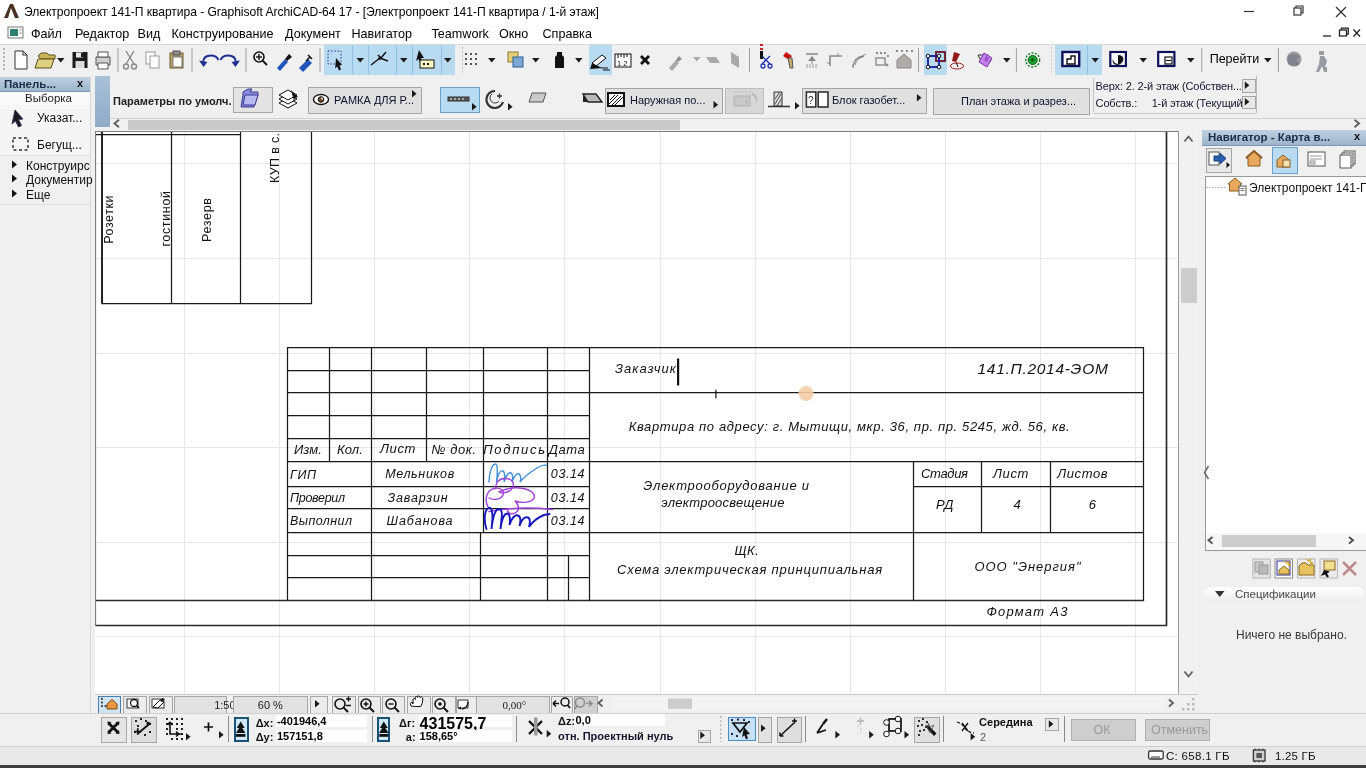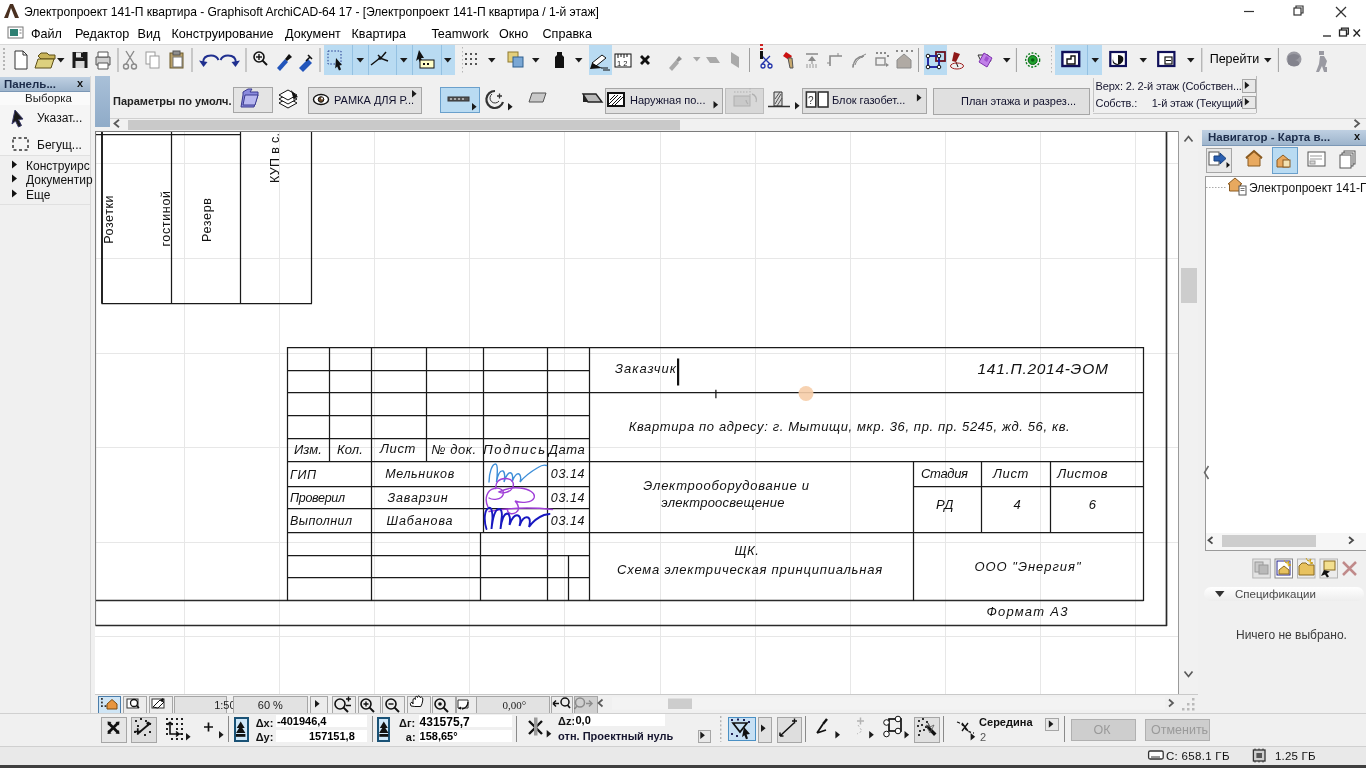--- a/index.html
+++ b/index.html
@@ -15,21 +15,21 @@
 
   <div class="abs" style="left:0;top:0;width:1366px;height:22px;background:#ffffff;"></div>
   <div class="abs" style="left:24px;top:4.5px;font-size:12.1px;color:#000;letter-spacing:-0.05px;">Электропроект 141-П квартира - Graphisoft ArchiCAD-64 17 - [Электропроект 141-П квартира / 1-й этаж]</div>
 
   <div class="abs" style="left:0;top:22px;width:1366px;height:22px;background:#ffffff;"></div>
   <span class="mi" style="left:31px;">Файл</span>
   <span class="mi" style="left:75px;">Редактор</span>
   <span class="mi" style="left:137.5px;">Вид</span>
   <span class="mi" style="left:171.5px;">Конструирование</span>
   <span class="mi" style="left:285px;">Документ</span>
-  <span class="mi" style="left:351.5px;">Квартира</span>
+  <span class="mi" style="left:351.5px;">Навигатор</span>
   <span class="mi" style="left:431.5px;">Teamwork</span>
   <span class="mi" style="left:499px;">Окно</span>
   <span class="mi" style="left:542.5px;">Справка</span>
 
   <div class="abs" style="left:0;top:44px;width:1366px;height:32px;background:#f0f0f0;border-top:1px solid #d9d9d9;"></div>
   <div class="abs" style="left:324px;top:45px;width:131px;height:30px;background:#b9dbf2;"></div>
   <div class="abs" style="left:352.4px;top:45px;width:1px;height:30px;background:#94c1e2;"></div>
   <div class="abs" style="left:367.8px;top:45px;width:1px;height:30px;background:#94c1e2;"></div>
   <div class="abs" style="left:396.1px;top:45px;width:1px;height:30px;background:#94c1e2;"></div>
   <div class="abs" style="left:412px;top:45px;width:1px;height:30px;background:#94c1e2;"></div>
@@ -243,27 +243,27 @@
   <div class="btn2" style="left:101px;top:716.5px;width:24px;height:24px;background:#e6e6e6;"></div>
   <div class="btn2" style="left:131.4px;top:716.5px;width:24px;height:24px;background:#dedede;"></div>
   <div class="vline" style="left:228px;top:716px;height:26px;background:#8a8a8a;"></div>
   <div class="abs" style="left:234px;top:716.9px;width:11px;height:21.3px;background:#cfe8fa;border:2px solid #1a5276;"></div>
   <div class="abs t11" style="left:255.7px;top:716.5px;font-weight:bold;">Δx:</div>
   <div class="abs" style="left:275.9px;top:714.5px;width:91px;height:12.5px;background:#fff;">
       <span style="position:absolute;left:1px;top:0px;font-size:11px;font-weight:bold;">-401946,4</span>
     </div>
   <div class="abs t11" style="left:255.7px;top:730.5px;font-weight:bold;">Δy:</div>
   <div class="abs" style="left:275.9px;top:729.5px;width:91px;height:12.5px;background:#fff;">
-      <span style="position:absolute;left:1px;top:0px;font-size:11px;font-weight:bold;margin-left:32px;">157151,8</span>
+      <span style="position:absolute;left:1px;top:0px;font-size:11px;font-weight:bold;">157151,8</span>
     </div>
   <div class="vline" style="left:371.8px;top:716px;height:26px;background:#8a8a8a;"></div>
   <div class="abs" style="left:377.3px;top:716.9px;width:9px;height:21.3px;background:#cfe8fa;border:2px solid #1a5276;"></div>
   <div class="abs t11" style="left:399px;top:716.5px;font-weight:bold;">Δг:</div>
   <div class="abs" style="left:418.6px;top:714.5px;width:93px;height:12.5px;background:#fff;">
-      <span style="position:absolute;left:1px;top:0px;font-size:12px;font-weight:bold;">431575,7</span>
+      <span style="position:absolute;left:1px;top:0px;font-size:16px;font-weight:bold;">431575,7</span>
     </div>
   <div class="abs t11" style="left:405.8px;top:730.5px;font-weight:bold;">а:</div>
   <div class="abs" style="left:418.6px;top:729.5px;width:93px;height:12.5px;background:#fff;">
       <span style="position:absolute;left:1px;top:0px;font-size:11px;font-weight:bold;">158,65°</span>
     </div>
   <div class="vline" style="left:516.4px;top:716px;height:26px;background:#8a8a8a;"></div>
   <div class="abs t11" style="left:558.1px;top:714.5px;font-weight:bold;">Δz:</div>
   <div class="abs" style="left:573.5px;top:713.5px;width:91px;height:12.5px;background:#fff;">
       <span style="position:absolute;left:2px;top:0px;font-size:11px;font-weight:bold;">0,0</span>
     </div>

